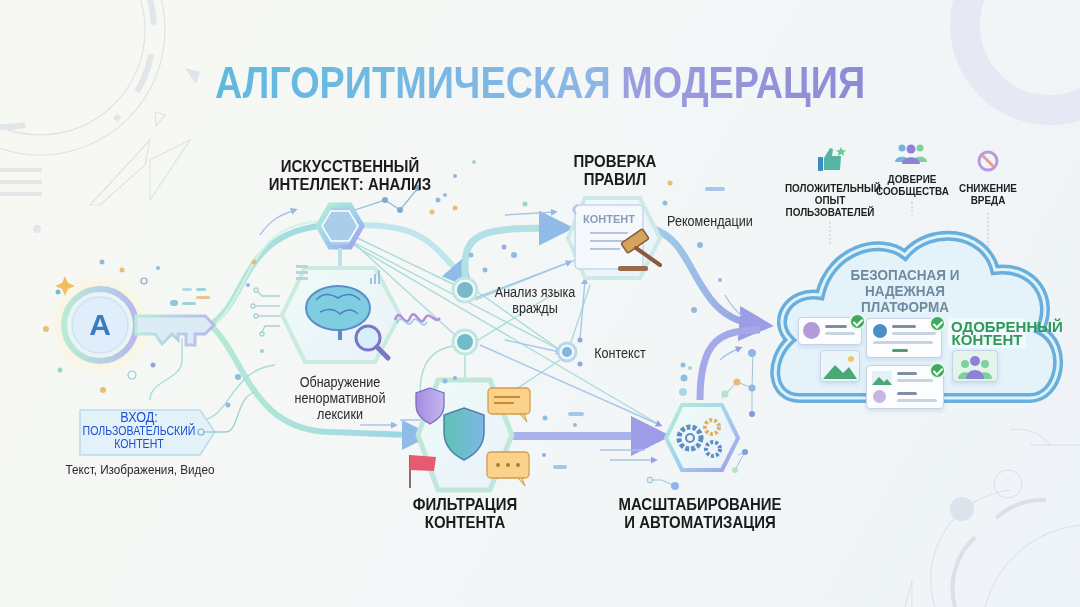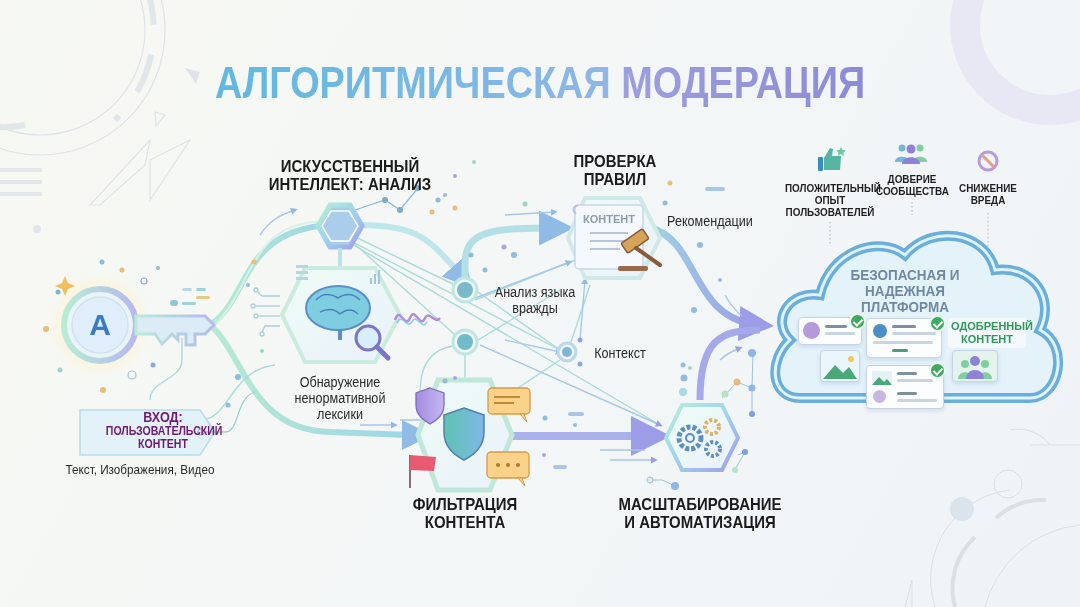--- a/index.html
+++ b/index.html
@@ -34,28 +34,28 @@
     }
     .small-hdr {
       font-weight: 700; color: #1e1e1e; font-size: 11px; line-height: 12px;
       text-align: center; transform: scaleX(0.9);
     }
     .input-tag {
       left: 74px; top: 406px; width: 140px; height: 50px;
     }
     .input-tag .txt {
       position: absolute; left: 0; top: 4px; width: 130px; text-align: center;
-      font-weight: 700; color: #701a75; margin-left: 24px;
+      font-weight: 400; color: #1d4ed8;
     }
     .cloud-title {
       font-weight: 700; color: #6f8aa0; font-size: 15px; line-height: 16px;
       text-align: center; transform: scaleX(0.9);
     }
     .approved {
-      font-weight: 700; color: #2f9a58; font-size: 11px; line-height: 13px;
+      font-weight: 700; color: #2f9a58; font-size: 15px; line-height: 13px;
       text-align: center; background: rgba(255,255,255,0.55); border-radius: 4px;
       padding: 2px 3px;
     }
     .card {
       position: absolute; background: #fbfdff; border: 1px solid #c6d4e6;
       border-radius: 4px; box-shadow: 0 2px 4px rgba(90,120,160,0.18);
     }
     .line { position: absolute; height: 3px; border-radius: 2px; background: #c9d4e0; }
     .line.dark { background: #7e8fa4; }
     .line.green { background: #4f9d77; }

